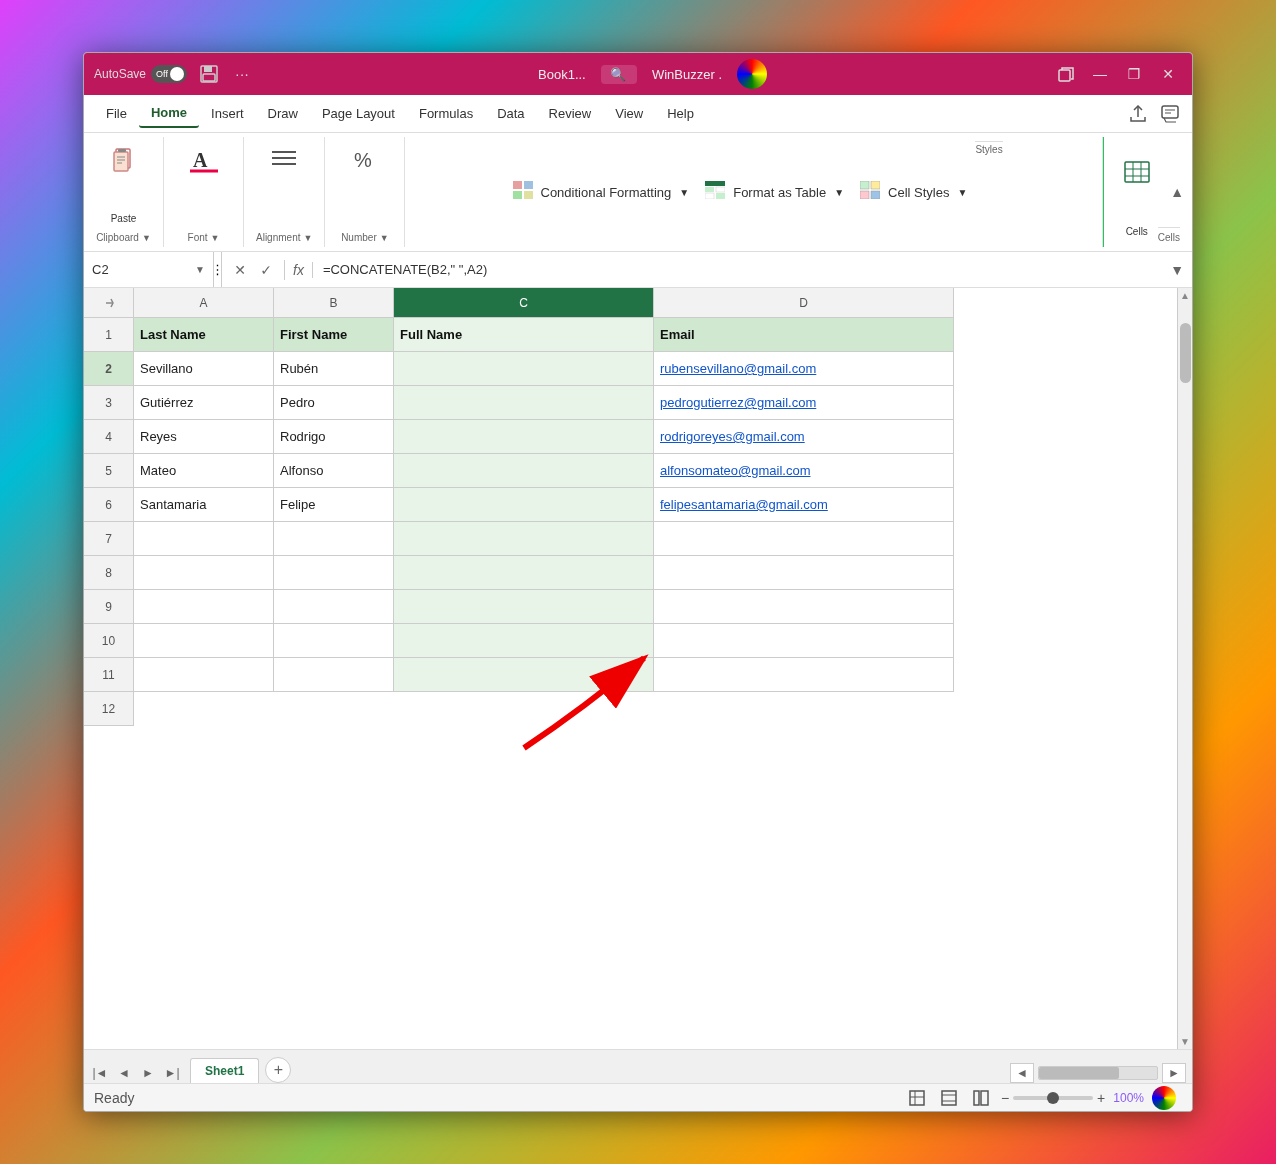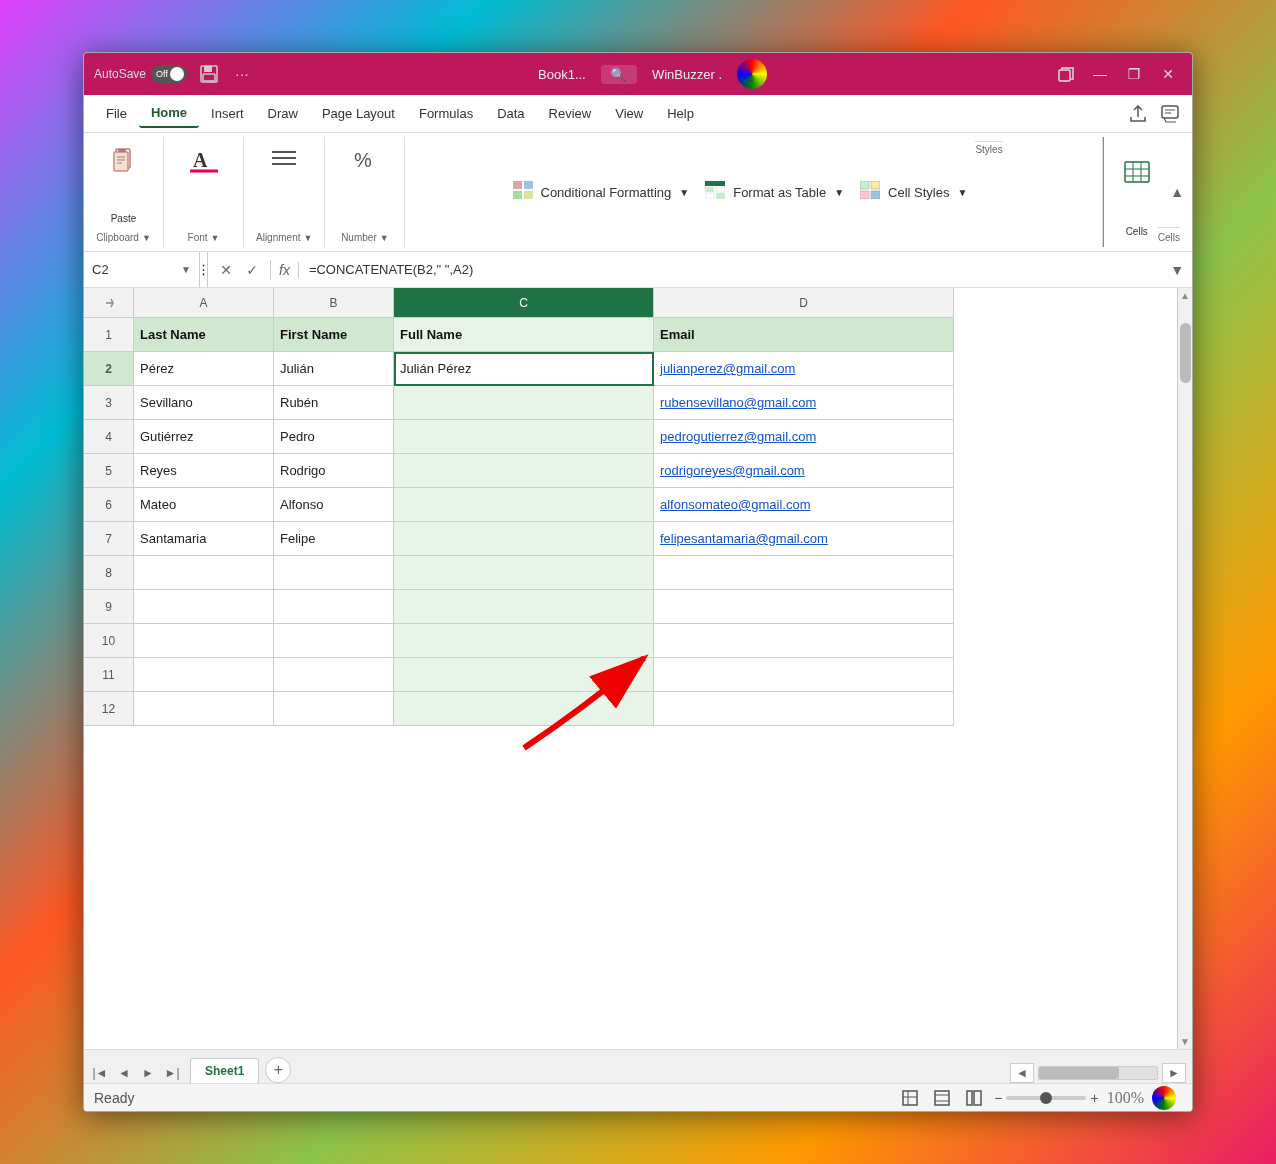--- a/index.html
+++ b/index.html
@@ -212,21 +212,21 @@
     
     .formula-bar {
       background: #fff;
       height: 36px;
       display: flex;
       align-items: center;
       border-bottom: 1px solid #ddd;
       flex-shrink: 0;
     }
     .name-box {
-      width: 116px;
+      width: 130px;
       height: 100%;
       border-right: 1px solid #ccc;
       display: flex;
       align-items: center;
       padding: 0 8px;
       font-size: 13px;
       color: #333;
       cursor: pointer;
       flex-shrink: 0;
     }
@@ -450,23 +450,22 @@
     .zoom-thumb {
       position: absolute;
       left: 50%;
       top: -4px;
       width: 12px; height: 12px;
       background: #555;
       border-radius: 50%;
       transform: translateX(-50%);
     }
     .zoom-pct {
-      font-size: 16px;
-      color: #737373;
-      font-family: Liberation Serif, serif;
+      font-size: 12px;
+      color: #8b5cf6;
     }
     
     .sheet-tabs {
       background: #f0f0f0;
       border-top: 1px solid #ddd;
       height: 34px;
       display: flex;
       align-items: flex-end;
       padding: 0 6px;
       flex-shrink: 0;
@@ -816,26 +815,20 @@
           </div>
           <div class="grid-cells">
 
             <div class="grid-row">
               <div class="cell col-a header-cell">Last Name</div>
               <div class="cell col-b header-cell">First Name</div>
               <div class="cell col-c header-cell col-selected">Full Name</div>
               <div class="cell col-d header-cell">Email</div>
             </div>
 
-            <div class="grid-row">
-              <div class="cell col-a">Pérez</div>
-              <div class="cell col-b">Julián</div>
-              <div class="cell col-c active-cell">Julián Pérez</div>
-              <div class="cell col-d email-cell">julianperez@gmail.com</div>
-            </div>
 
             <div class="grid-row">
               <div class="cell col-a">Sevillano</div>
               <div class="cell col-b">Rubén</div>
               <div class="cell col-c col-selected"></div>
               <div class="cell col-d email-cell">rubensevillano@gmail.com</div>
             </div>
 
             <div class="grid-row">
               <div class="cell col-a">Gutiérrez</div>

